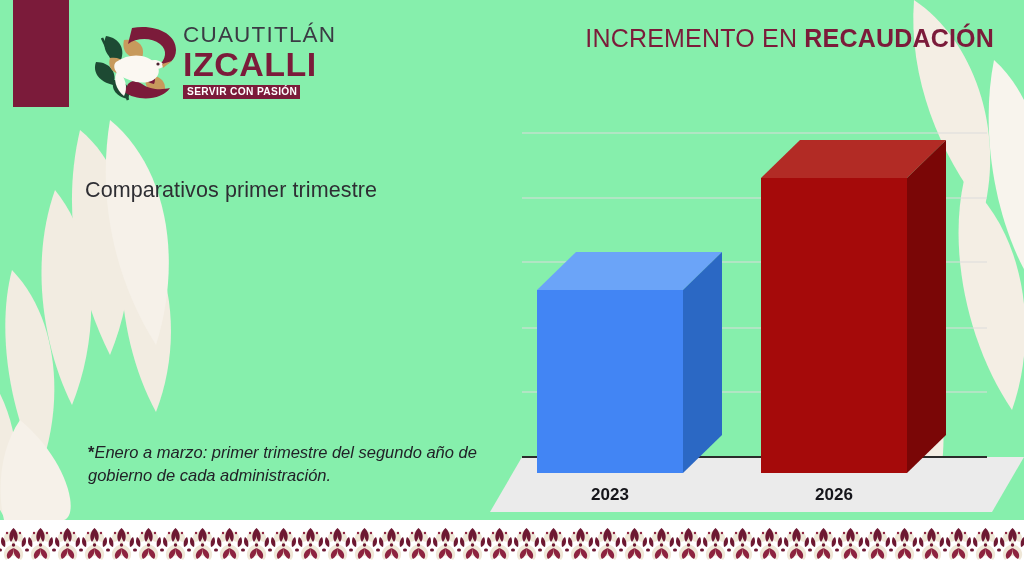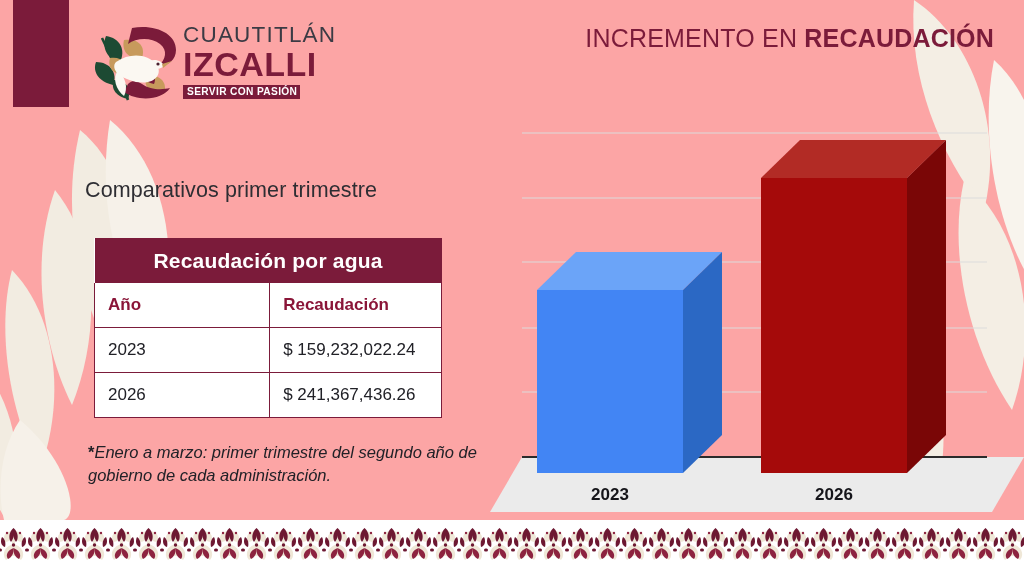--- a/index.html
+++ b/index.html
@@ -7,21 +7,21 @@
   body {
     font-family:"Liberation Sans", sans-serif;
     background:#ffffff;
     position:relative;
   }
 
   
   #slide {
     position:absolute; left:0; top:0;
     width:1024px; height:576px;
-    background:#fca5a5;
+    background:#86efac;
     overflow:hidden;
   }
 
   
   .wm { position:absolute; pointer-events:none; }
   .wm svg { display:block; }
 
   
   #maroon-block {
     position:absolute; left:13px; top:-2px;
@@ -204,39 +204,20 @@
       <div class="logo-l3">SERVIR CON PASIÓN</div>
     </div>
   </div>
 
   <div id="headline">
     <span class="light">INCREMENTO EN </span><span class="bold">RECAUDACIÓN</span>
   </div>
 
   <div id="subtitle">Comparativos primer trimestre</div>
 
-  <table id="table">
-    <tbody>
-        <tr>
-      <td class="t-title" colspan="2">Recaudación por agua</td>
-    </tr>
-    <tr>
-      <th class="t-head col-a">Año</th>
-      <th class="t-head col-b">Recaudación</th>
-    </tr>
-    <tr>
-      <td class="t-cell col-a">2023</td>
-      <td class="t-cell col-b">$ 159,232,022.24</td>
-    </tr>
-    <tr>
-      <td class="t-cell col-a">2026</td>
-      <td class="t-cell col-b">$ 241,367,436.26</td>
-    </tr>
-  </tbody>
-    </table>
 
   <div id="footnote"><b>*</b><span>Enero a marzo: primer trimestre del segundo año de gobierno de cada administración.</span></div>
 
   <div id="chart">
     <svg width="534" height="420" viewBox="0 0 534 420">
 
       <path d="M0 412 L 32 357 L 534 357 L 502 412 Z" fill="#ebebeb"></path>
 
       <g stroke="#dcdcdc" stroke-width="1.2">
         <line x1="32" y1="33" x2="497" y2="33"></line>

